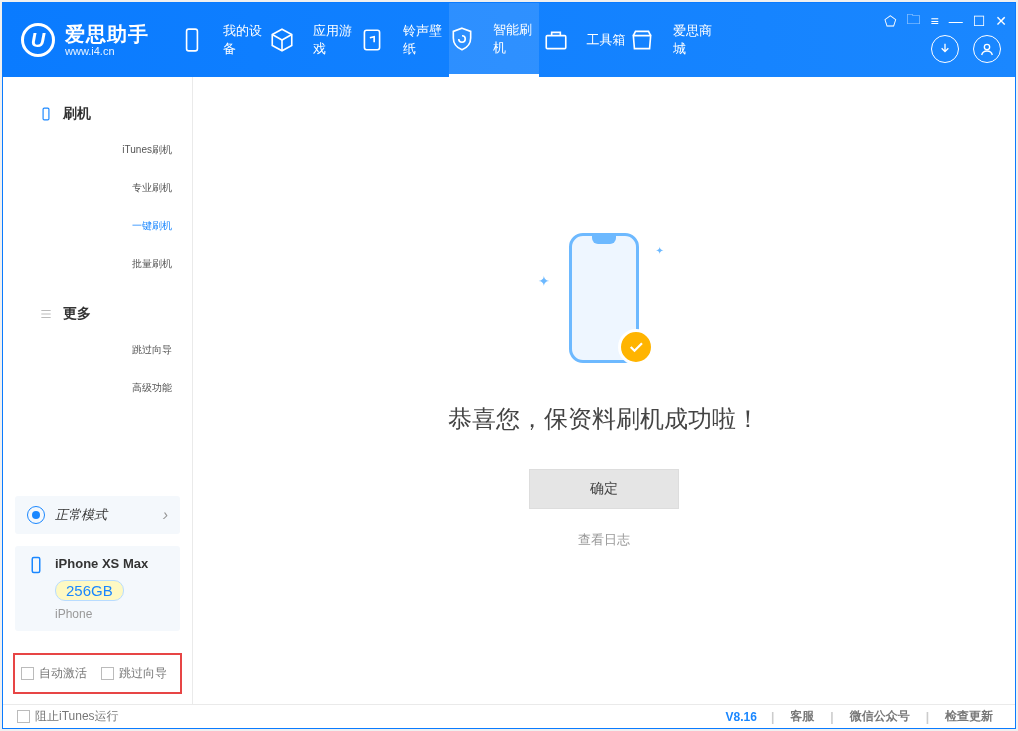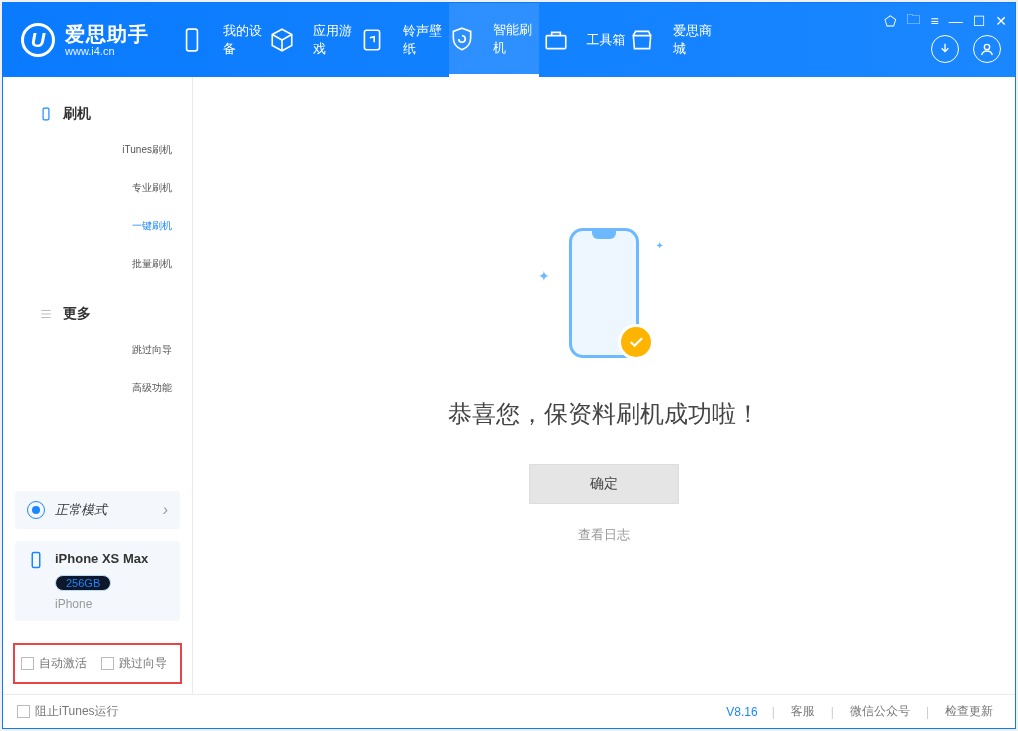--- a/index.html
+++ b/index.html
@@ -30,40 +30,40 @@
 .nav-item.active { color: #1a87ff; }
 .sidebar-spacer { flex: 1; }
 .status-card { margin: 6px 12px; background: #f4f8fc; border-radius: 3px; padding: 10px 12px; display: flex; align-items: center; gap: 10px; font-size: 13px; color: #333; cursor: pointer; font-style: italic; }
 .status-card .dot { width: 18px; height: 18px; border: 1.5px solid #1a87ff; border-radius: 50%; position: relative; display:flex; align-items:center; justify-content:center; }
 .status-card .dot::after { content:""; width:8px; height:8px; background:#1a87ff; border-radius:50%; }
 .status-card .arrow { margin-left: auto; color: #999; font-size: 16px; }
 .device-card { margin: 6px 12px 12px; background: #f4f8fc; border-radius: 3px; padding: 10px 12px; }
 .device-top { display: flex; align-items: flex-start; gap: 10px; }
 .device-top svg { width: 18px; height: 18px; }
 .device-name { font-size: 13px; color: #333; font-weight: bold; }
-.device-badge { margin-top: 6px; margin-left: 28px; display: inline-block; border: 1px solid #b8dcff; color: #1a87ff; background:#0f172a; border-radius: 10px; font-size: 11px; padding: 1px 10px; }
+.device-badge { margin-top: 6px; margin-left: 28px; display: inline-block; border: 1px solid #b8dcff; color: #1a87ff; background:#fef9c3; border-radius: 10px; font-size: 15px; padding: 1px 10px; }
 .device-sub { margin-left: 28px; margin-top: 6px; font-size: 12px; color: #999; }
 .opts-box { margin: 10px 10px 10px; border: 2px solid #e74545; padding: 10px 6px; display: flex; gap: 14px; align-items: center; }
 .chk { display: flex; align-items: center; gap: 5px; font-size: 12px; color: #777; cursor: pointer; }
 .chk-box { width: 13px; height: 13px; border: 1px solid #bbb; }
 .main { flex: 1; display: flex; flex-direction: column; align-items: center; justify-content: center; }
 .phone-ill { width: 100px; height: 140px; position: relative; margin-bottom: 30px; }
 .phone-shell { width: 70px; height: 130px; border: 3px solid #6db9ff; border-radius: 14px; background: #eef6ff; margin: 0 auto; position: relative; }
 .phone-notch { width: 24px; height: 8px; background: #6db9ff; border-radius: 0 0 6px 6px; position: absolute; top: 0; left: 50%; transform: translateX(-50%); }
 .check-badge { position: absolute; bottom: 8px; right: 0; width: 36px; height: 36px; background: #ffb400; border-radius: 50%; border: 3px solid #fff; display: flex; align-items: center; justify-content: center; }
 .check-badge svg { width: 18px; height: 18px; stroke: #fff; stroke-width: 3; fill: none; }
 .sparkle { position: absolute; color: #6db9ff; }
 .sparkle.s1 { left: -16px; top: 40px; font-size: 14px; }
 .sparkle.s2 { right: -10px; top: 12px; font-size: 10px; }
 .success-text { font-size: 24px; color: #444; margin-bottom: 34px; }
 .ok-btn { width: 150px; height: 40px; border: 1px solid #ddd; background: #e5e5e5; font-size: 14px; color: #444; cursor: pointer; margin-bottom: 22px; }
 .log-link { font-size: 13px; color: #999; cursor: pointer; }
-.footer { height: 34px; border-top: 1px solid #eaeaea; display: flex; align-items: center; padding: 10px 14px; font-size: 12px; color: #777; justify-content: space-between; }
+.footer { height: 24px; border-top: 1px solid #eaeaea; display: flex; align-items: center; padding: 10px 14px; font-size: 12px; color: #777; justify-content: space-between; }
 .footer .chk { color: #777; }
-.footer-right { margin-left: auto; display: flex; align-items: center; gap: 8px; }
+.footer-right { margin-left: auto; display: flex; align-items: center; gap: 8px; font-weight: bold; }
 .version { color: #1a87ff; margin-right: 6px; }
 .flink { color: #777; cursor: pointer; padding: 0 8px; }
 .divider { color: #ccc; }
 </style>
 </head>
 <body>
 
 <div class="window">
 
   <div class="titlebar">

